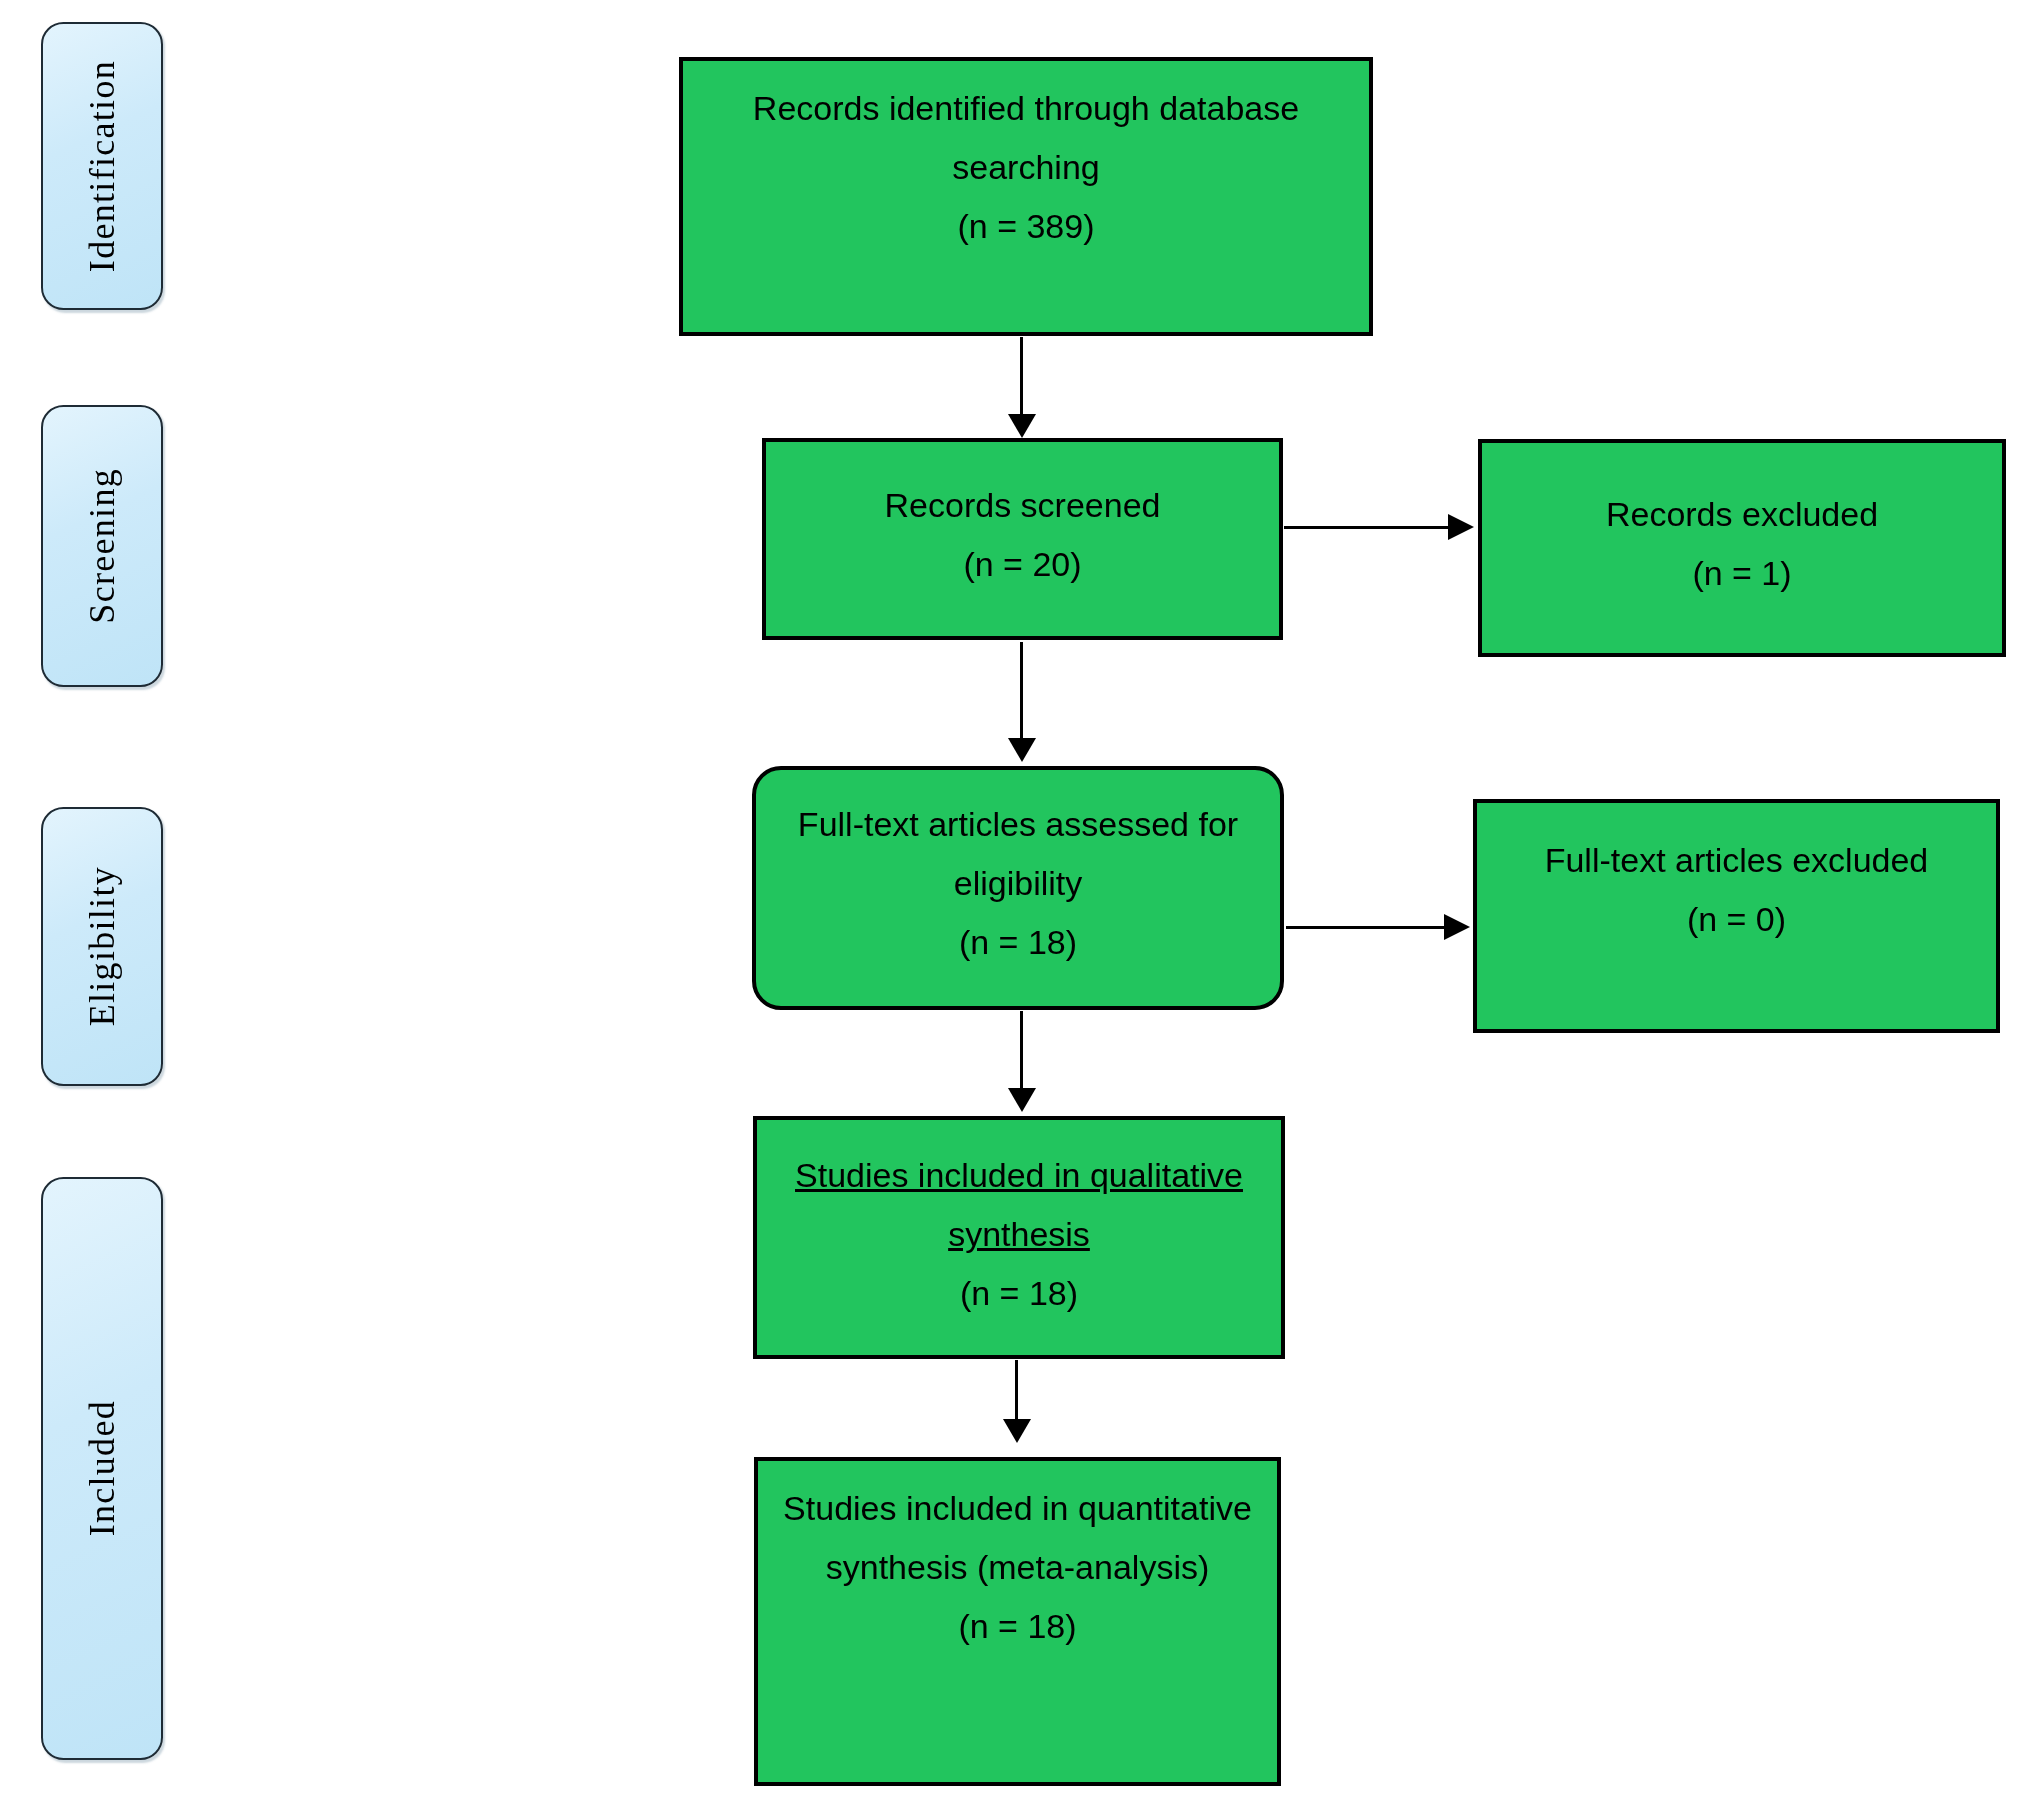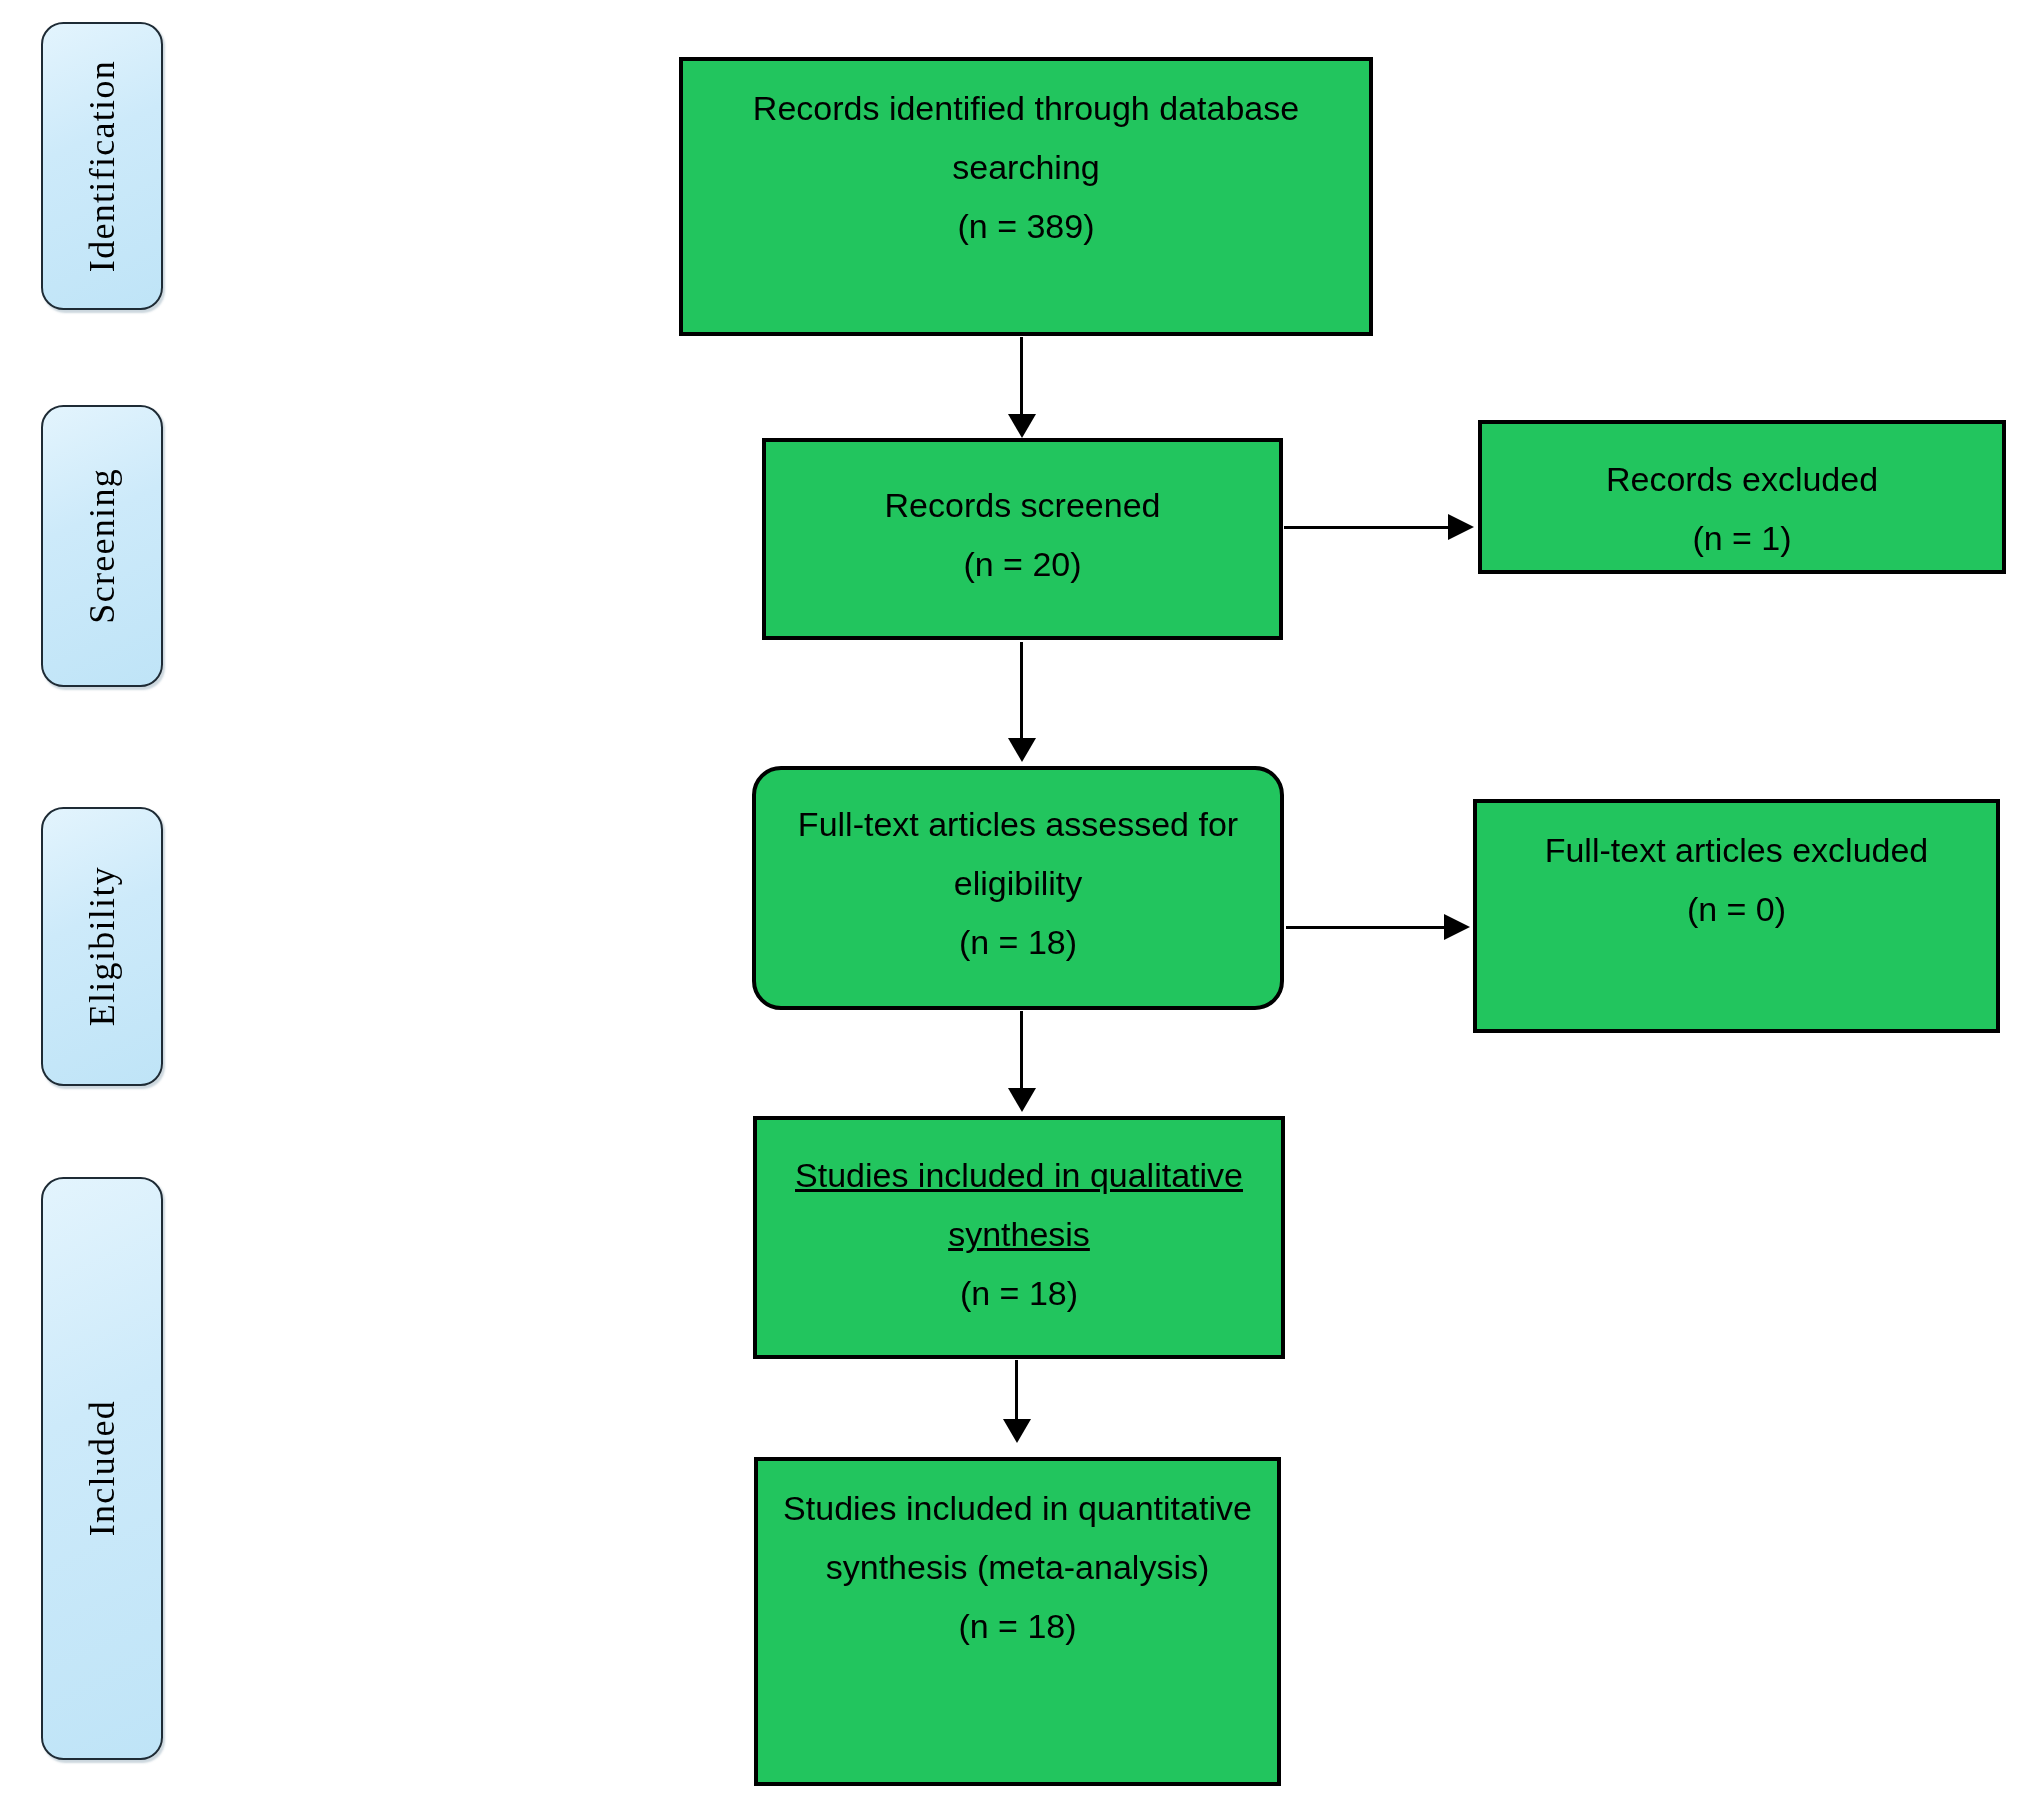--- a/index.html
+++ b/index.html
@@ -108,26 +108,26 @@
   <div class="node" style="left:753px; top:1116px; width:532px; height:243px; padding-top:26px;">
     <span class="ntext" style="padding:0 20px;text-decoration:underline;">Studies included in qualitative synthesis</span>
     <span class="ncount">(n = 18)</span>
   </div>
 
   <div class="node" style="left:754px; top:1457px; width:527px; height:329px; padding-top:18px;">
     <span class="ntext" style="padding:0 20px;">Studies included in quantitative synthesis (meta-analysis)</span>
     <span class="ncount">(n = 18)</span>
   </div>
 
-  <div class="node" style="left:1478px; top:420px; width:528px; height:154px; padding-top:26px;">
+  <div class="node" style="left:1478px; top:439px; width:528px; height:218px; padding-top:42px;">
     <span class="ntext">Records excluded</span>
     <span class="ncount">(n = 1)</span>
   </div>
 
-  <div class="node" style="left:1473px; top:799px; width:527px; height:234px; padding-top:18px;">
+  <div class="node" style="left:1473px; top:799px; width:527px; height:234px; padding-top:28px;">
     <span class="ntext">Full-text articles excluded</span>
     <span class="ncount">(n = 0)</span>
   </div>
 
   <div>
     <div class="arrow-part" style="left:1020px; top:337px; width:3.3px; height:78px;"></div>
     <div class="head-down" style="left:1008px; top:414px;"></div>
   </div>
 
   <div>

